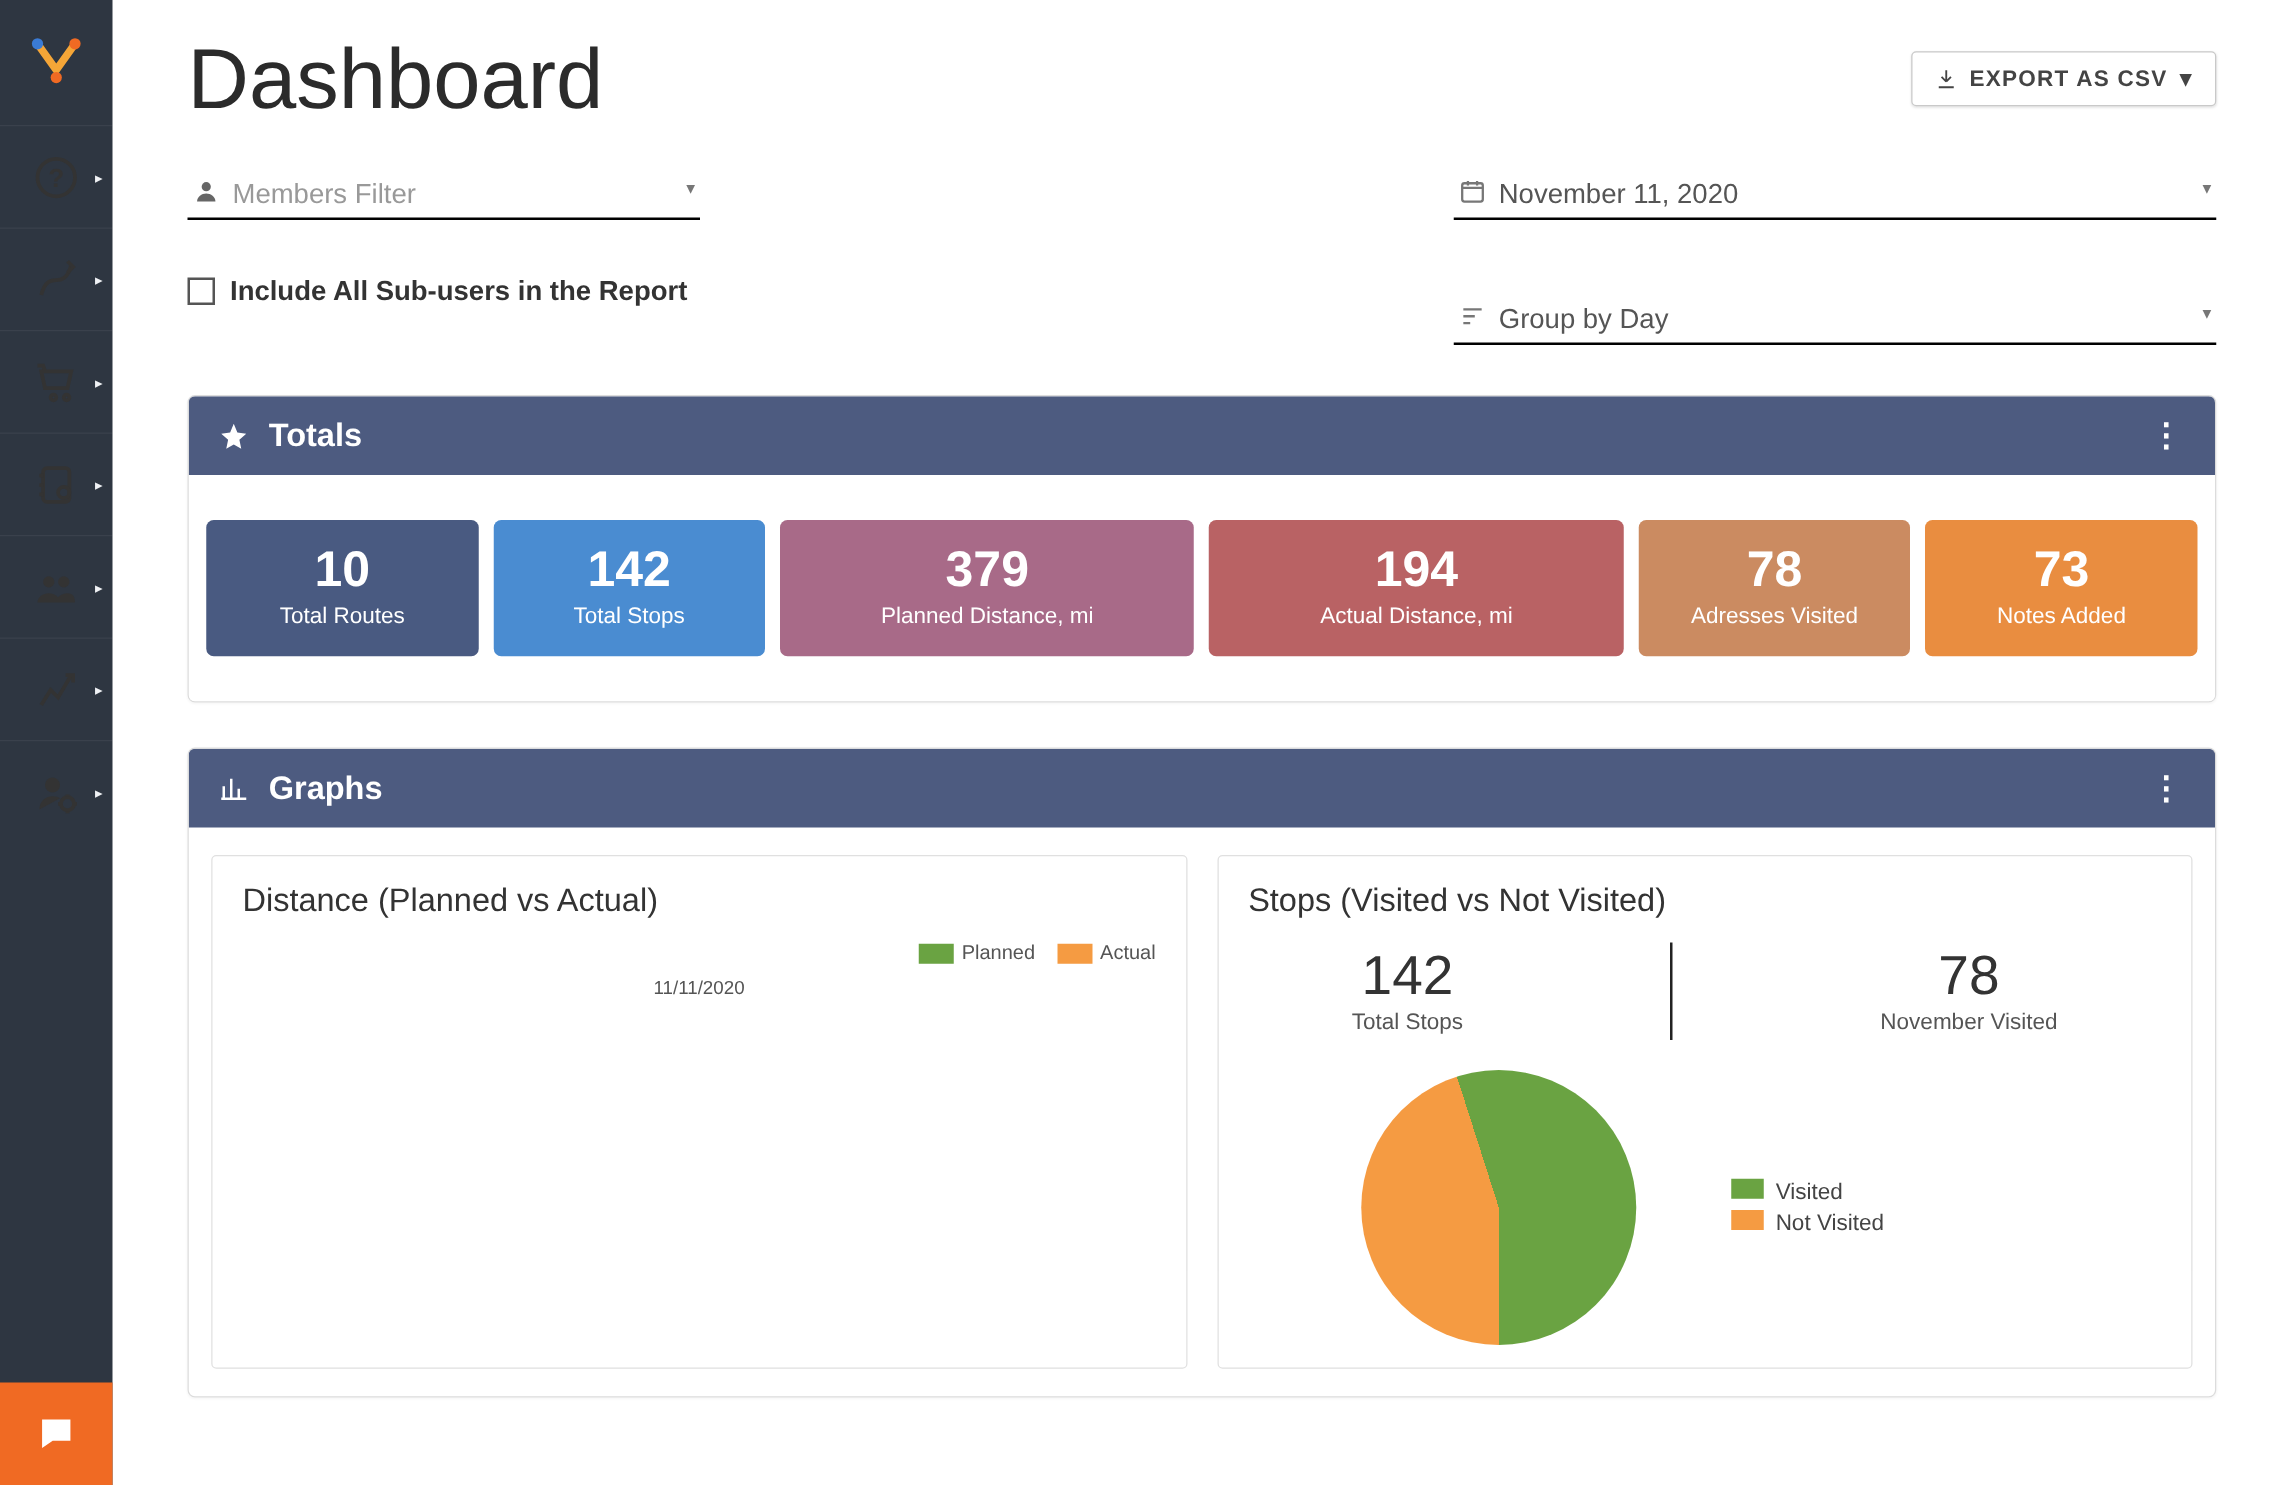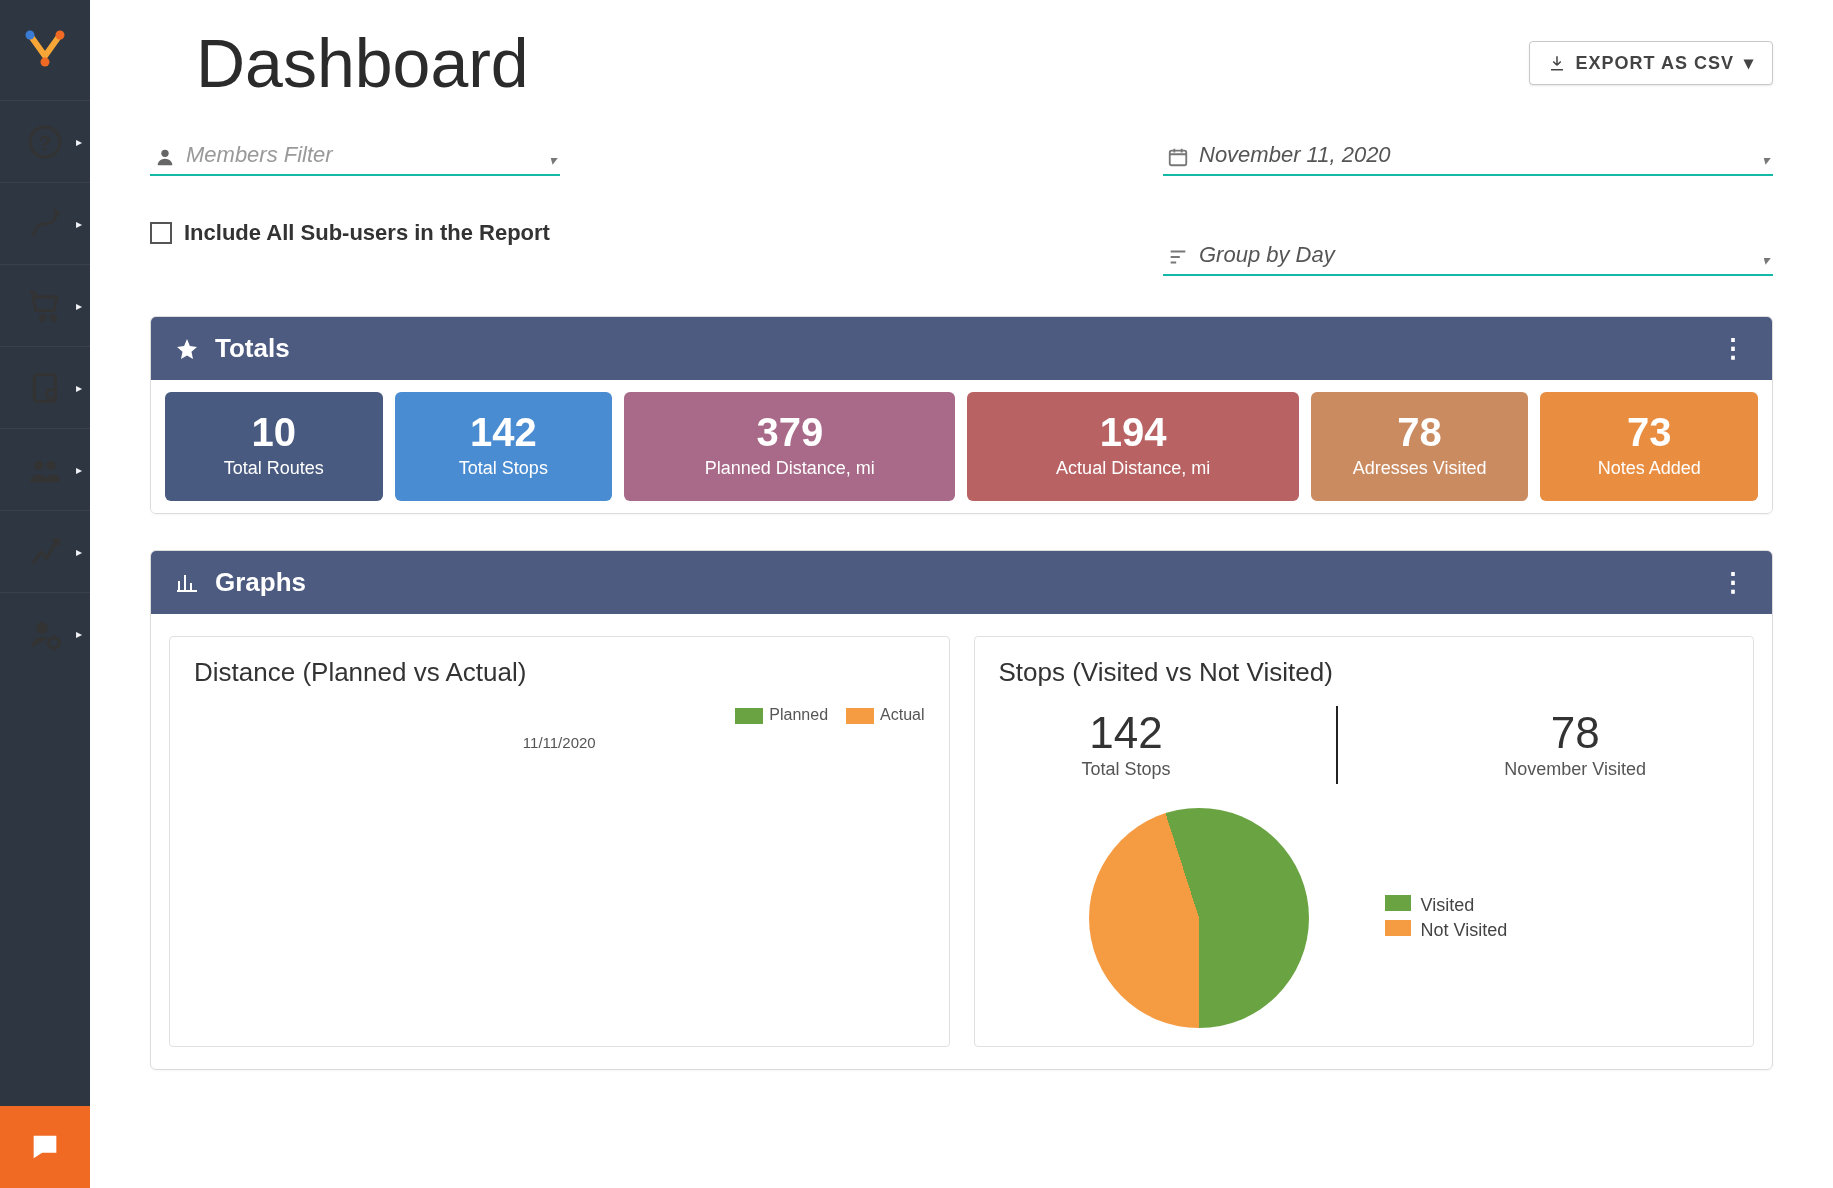--- a/index.html
+++ b/index.html
@@ -27,42 +27,42 @@
 .sidebar{position:absolute;left:0;top:0;width:90px;height:100%;background:var(--sidebar-bg);display:flex;flex-direction:column;}
 .sidebar .logo{height:100px;display:flex;align-items:center;justify-content:center;}
 .nav-item{height:82px;display:flex;align-items:center;justify-content:center;position:relative;cursor:pointer;border-top:1px solid rgba(255,255,255,0.06);}
 .nav-item svg{width:36px;height:36px;fill:var(--sidebar-txt);}
 .nav-item .chev{position:absolute;right:8px;top:50%;transform:translateY(-50%);color:var(--sidebar-txt);font-size:12px;}
 .chat-btn{position:absolute;bottom:0;left:0;width:90px;height:82px;background:#f06a23;display:flex;align-items:center;justify-content:center;cursor:pointer;}
 .chat-btn svg{width:34px;height:34px;fill:#fff;}
 
 
 .main{position:absolute;left:90px;top:0;right:0;bottom:0;padding:24px 60px 0 60px;}
-.header{display:flex;align-items:center;justify-content:space-between;margin-bottom:34px;margin-left:46px;}
+.header{display:flex;align-items:center;justify-content:space-between;margin-bottom:34px;}
 .page-title{font-size:68px;font-weight:300;margin:0;color:#2b2b2b;}
 .export-btn{border:1px solid #c9c9c9;border-radius:4px;padding:10px 18px;background:#fff;color:#444;font-size:18px;letter-spacing:1px;font-weight:600;display:flex;align-items:center;gap:10px;cursor:pointer;box-shadow:0 1px 2px rgba(0,0,0,0.1);}
 .export-btn svg{width:18px;height:18px;fill:#444;}
 
 .filters{display:flex;justify-content:space-between;flex-wrap:wrap;gap:40px 20px;margin-bottom:40px;}
-.ff{width:410px;border-bottom:2px solid #14b8a6;display:flex;align-items:flex-end;padding:6px 4px;color:var(--muted);cursor:pointer;position:relative;font-style:italic;}
+.ff{width:410px;border-bottom:2px solid #000000;display:flex;align-items:flex-start;padding:6px 4px;color:var(--muted);cursor:pointer;position:relative;}
 .ff.wide{width:610px;}
 .ff .label{flex:1;font-size:22px;color:#555;}
 .ff .ph{color:#999;}
 .ff svg{width:22px;height:22px;fill:#666;margin-right:10px;}
 .ff .drop{font-size:14px;color:#777;margin-left:auto;}
 
 .chk-row{display:flex;align-items:center;gap:12px;font-size:22px;font-weight:700;color:#333;}
 .chk-row .box{width:22px;height:22px;border:2px solid #555;background:#fff;cursor:pointer;}
 
 
 .panel{border:1px solid var(--panel-border);border-radius:6px;margin-bottom:36px;overflow:hidden;box-shadow:0 1px 2px rgba(0,0,0,0.04);}
 .panel-hdr{background:var(--header-bar);color:#fff;display:flex;align-items:center;padding:16px 24px;font-size:26px;font-weight:600;}
 .panel-hdr svg{width:24px;height:24px;fill:#fff;margin-right:16px;}
 .panel-hdr .more{margin-left:auto;cursor:pointer;font-size:26px;letter-spacing:2px;}
-.panel-body{background:#fff;padding:12px 14px;}
+.panel-body{background:#fff;padding:36px 14px;}
 
 
 .cards{display:flex;gap:12px;}
 .card{flex:1;color:#fff;border-radius:6px;padding:20px 14px 22px;display:flex;flex-direction:column;align-items:center;justify-content:center;}
 .card .num{font-size:40px;font-weight:600;line-height:1;margin-bottom:6px;}
 .card .lbl{font-size:18px;}
 .c0{background:var(--slate);} .c1{background:var(--blue);} .c2{background:var(--mauve);flex:1.6;} .c3{background:var(--redish);flex:1.6;} .c4{background:var(--tan);} .c5{background:var(--orange);justify-content:space-between;}
 
 
 .graphs-body{display:flex;gap:24px;padding:22px 18px;}

